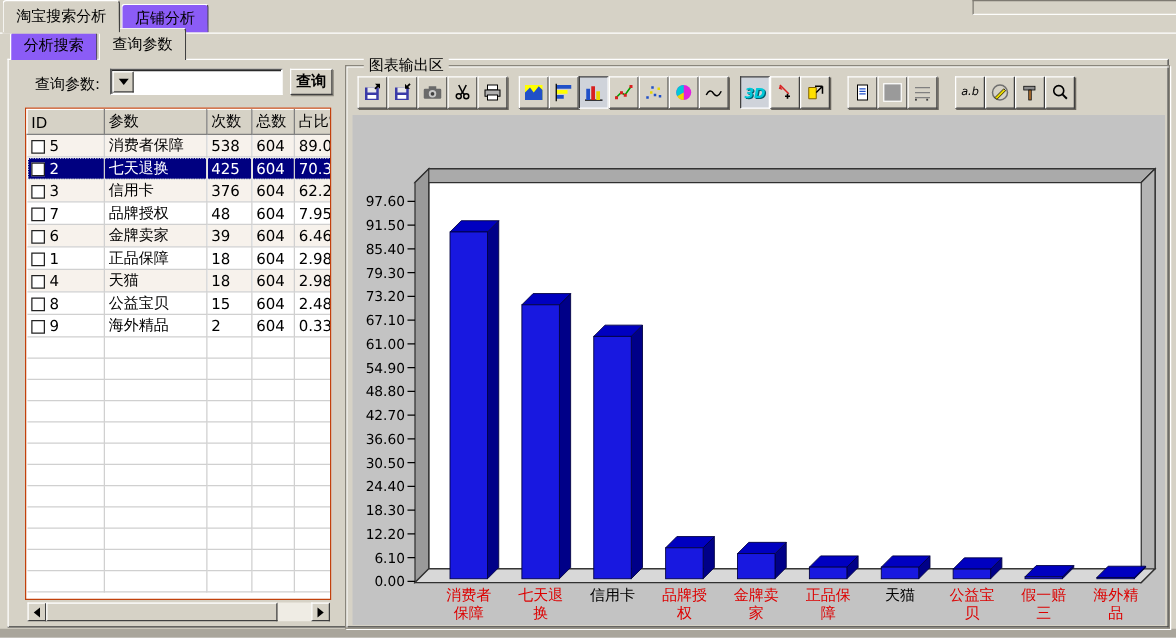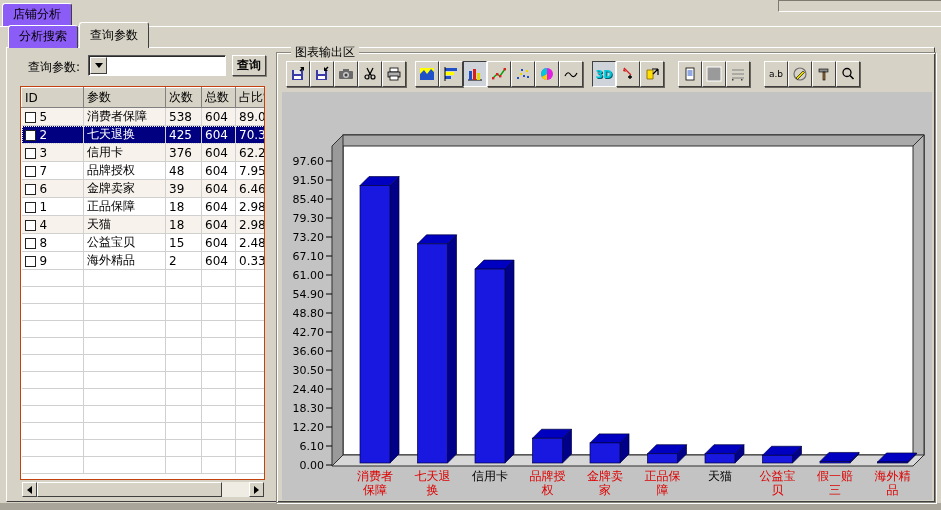--- a/index.html
+++ b/index.html
@@ -105,36 +105,38 @@
   .groupbox-title { position:absolute; left:14px; top:-9px; background:#d6d2c6; padding:0 4px; }
   .toolbar { position:absolute; left:286px; top:61px; display:flex; align-items:center; z-index:2; }
   .tgap8 { width:9px; } .tgap12 { width:14px; }
   .tbtn {
     width:24px; height:26px; background:#d6d2c6; flex:none;
     border-top:1px solid #fff; border-left:1px solid #fff;
     border-right:1px solid #404040; border-bottom:1px solid #404040;
     box-shadow:1px 1px 0 #6a665e;
     display:flex; align-items:center; justify-content:center;
     font-size:10px;
+    font-style:italic;
   }
   .tbtn.pressed {
     background:#cfd3da;
     border-top:1px solid #404040; border-left:1px solid #404040;
     border-right:1px solid #fff; border-bottom:1px solid #fff;
     box-shadow:none;
   }
   .lbl3d { font-weight:bold; font-size:11px; color:#00c8d8; text-shadow:1px 1px 0 #006070; }
   .lblab { font-size:9px; color:#000; }
   .chartpanel { position:absolute; left:282px; top:92px; width:650px; height:408px; background:#c3c3c3; }
   .chartpanel svg text { font-family:"DejaVu Sans","Liberation Sans",sans-serif; }
 </style>
 </head>
 <body>
 
 <div class="tabrow1">
+  <div class="tab active">淘宝搜索分析</div>
   <div class="tab inactive">店铺分析</div>
 </div>
 <div class="tabline"></div>
 <div class="corner-artifact"></div>
 
 <div class="tabrow2">
   <div class="tab inactive">分析搜索</div>
   <div class="tab active">查询参数</div>
 </div>
 

